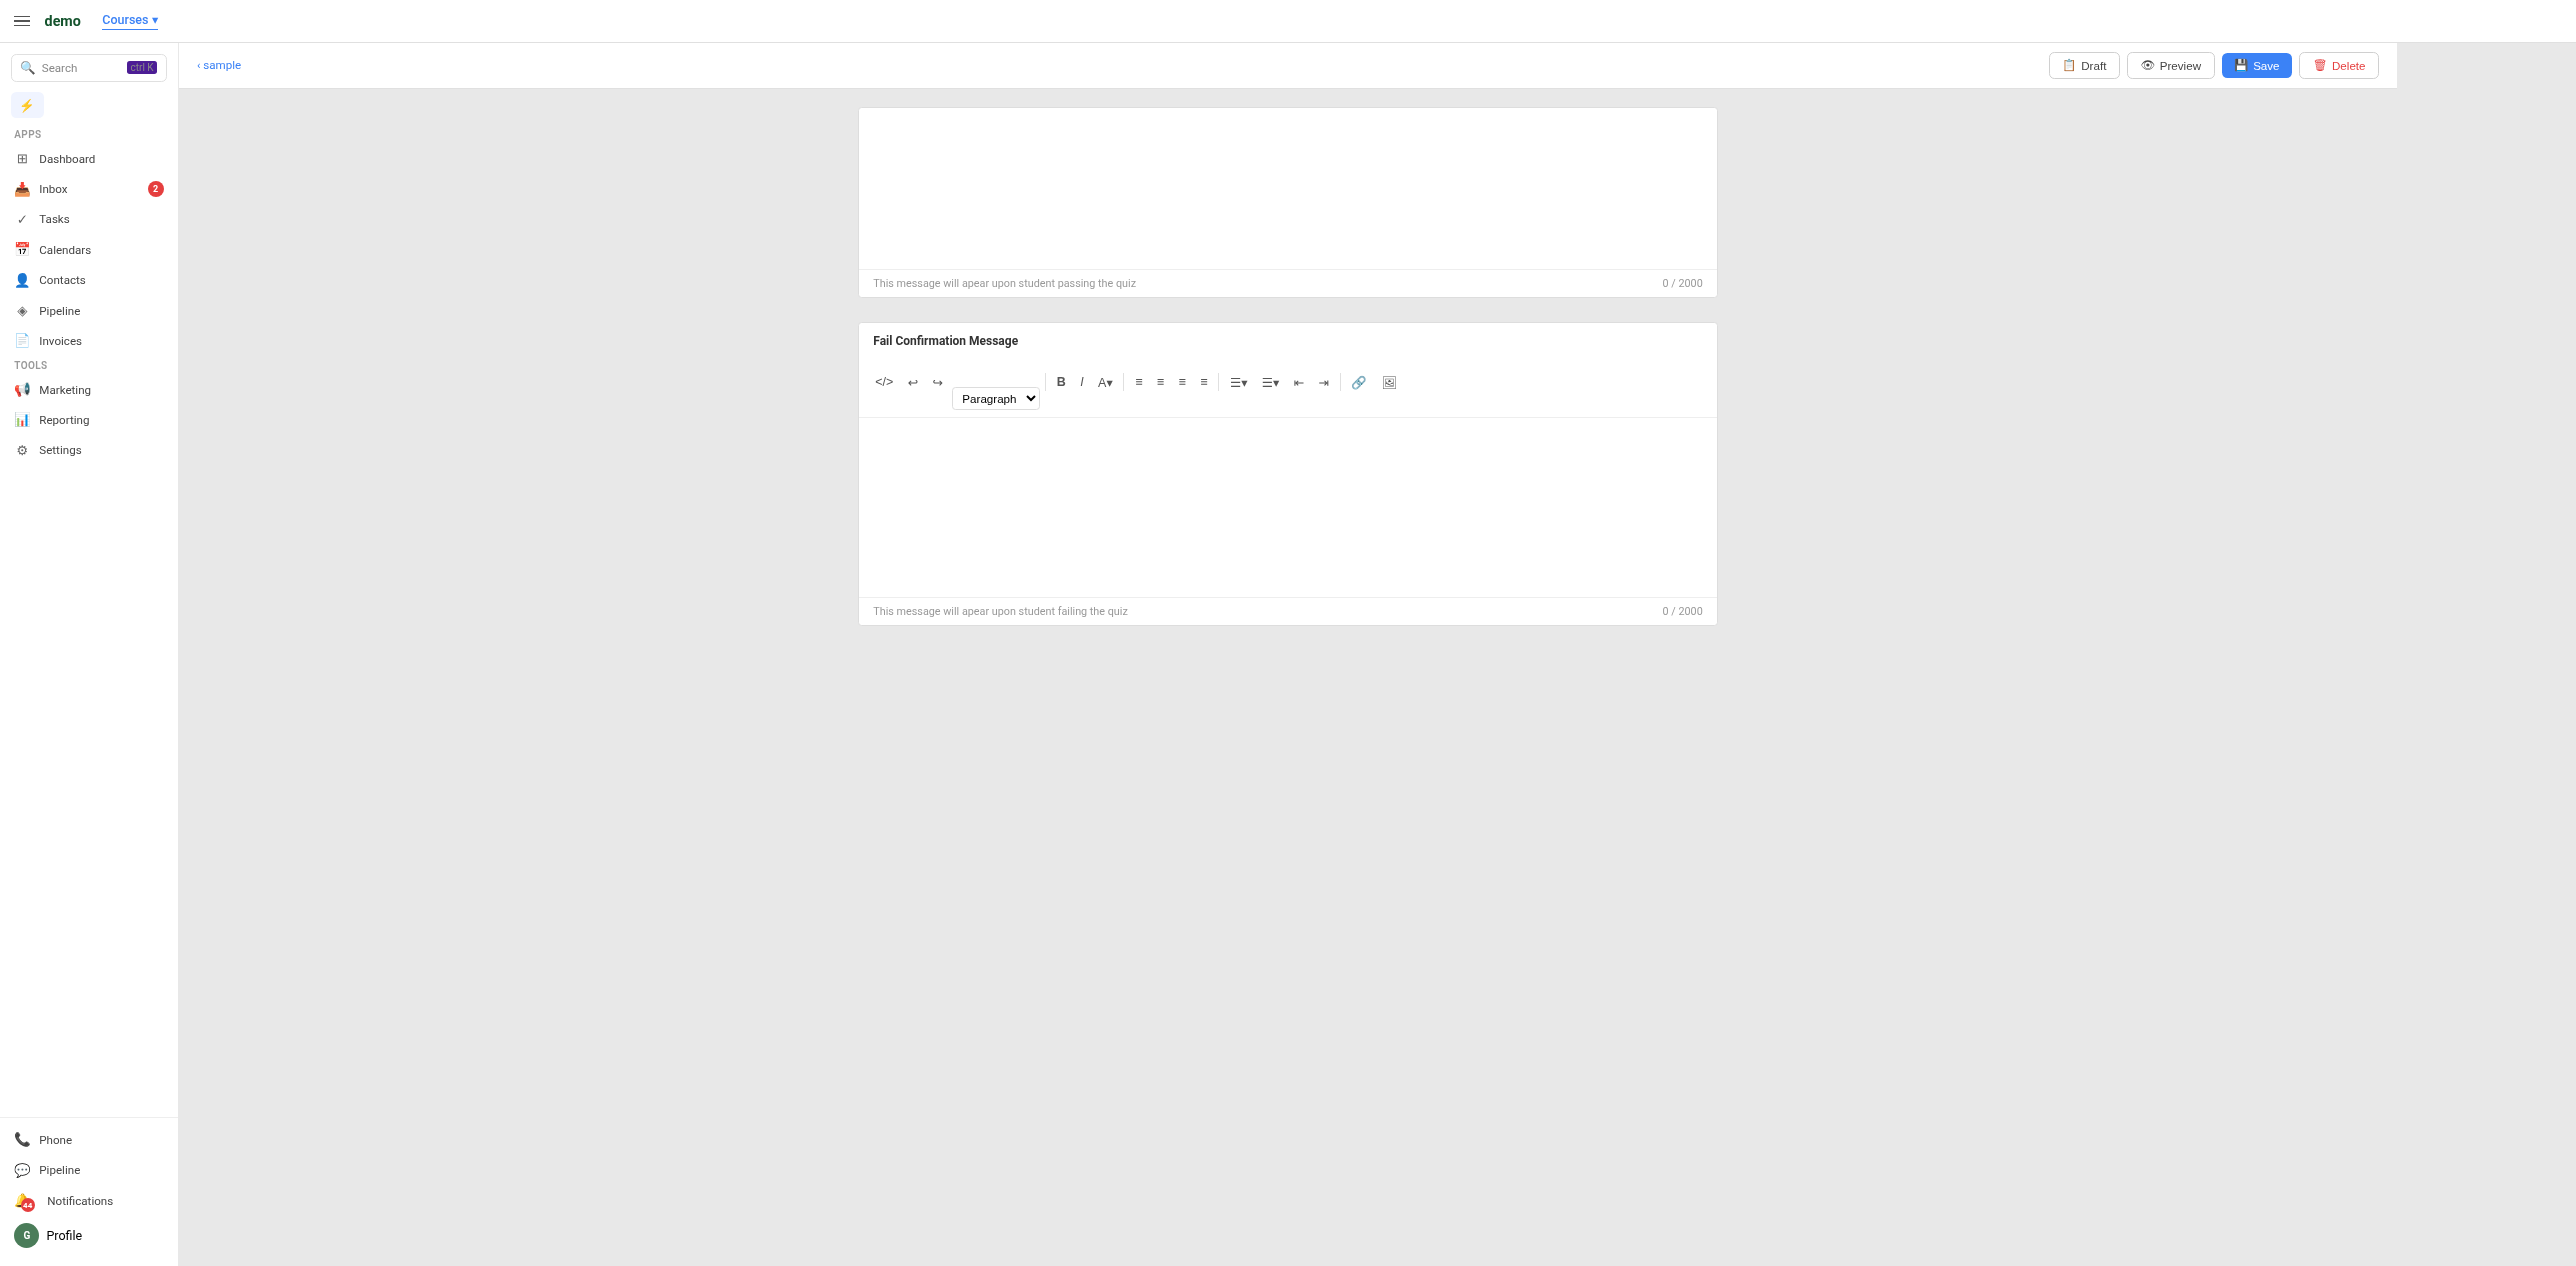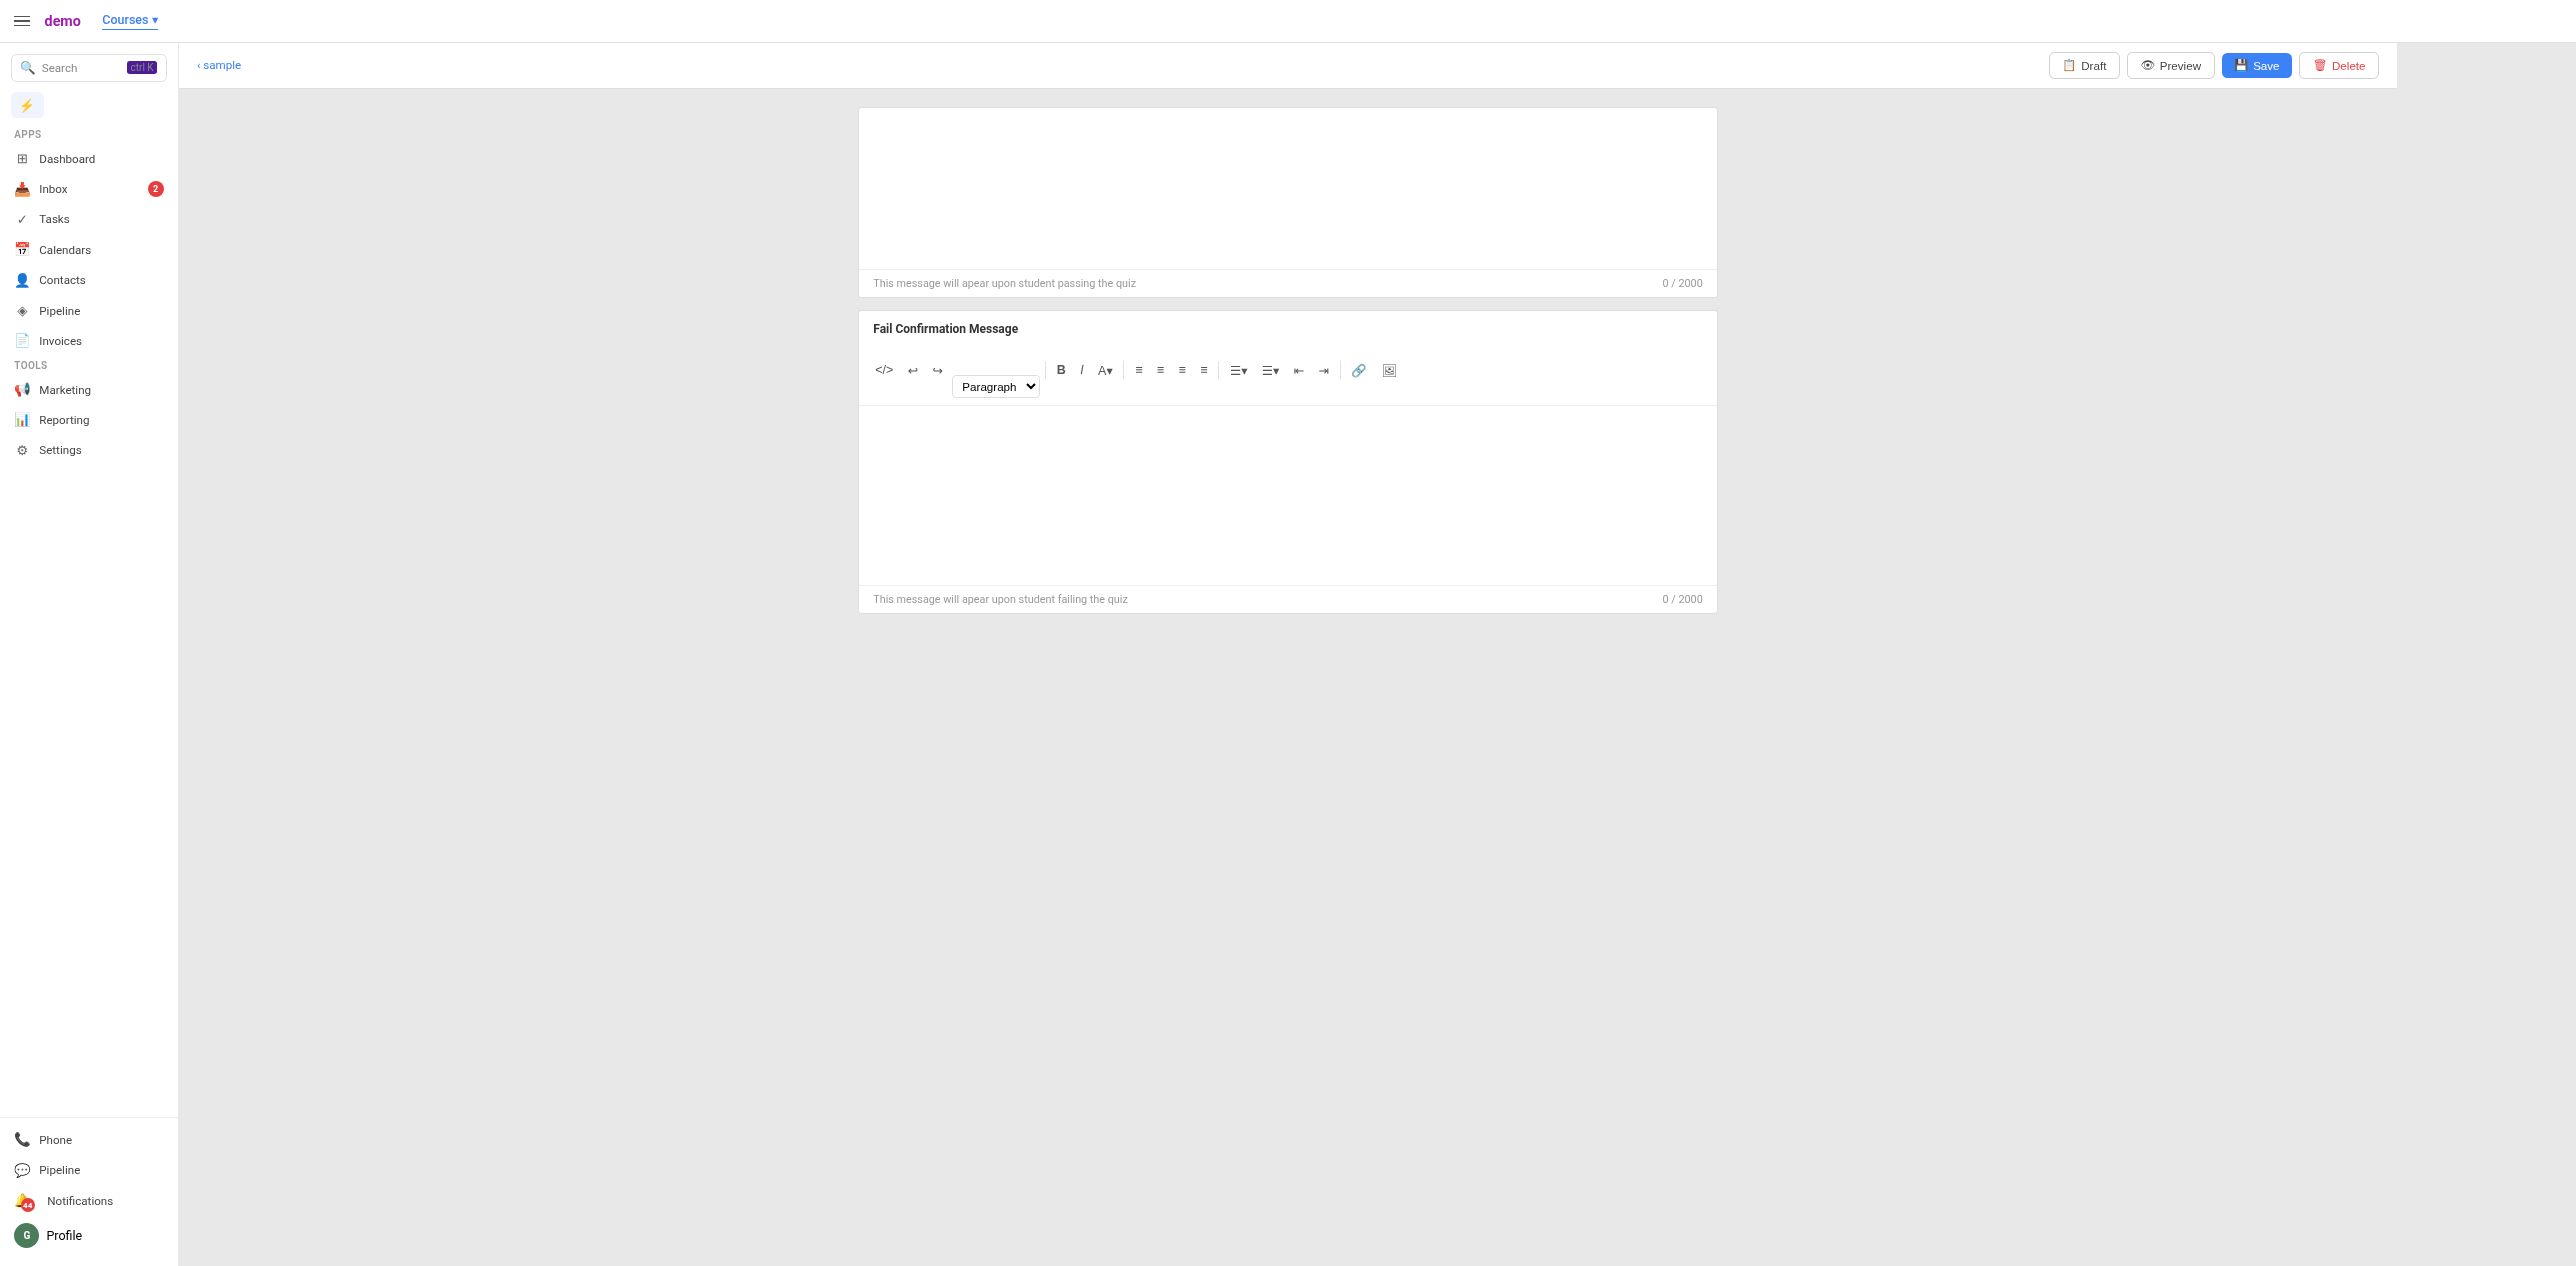--- a/index.html
+++ b/index.html
@@ -12,21 +12,21 @@
       border-bottom: 0.9px solid #e0e0e0;
       display: flex;
       align-items: center;
       padding: 0 14.3px;
       gap: 14.3px;
       flex-shrink: 0;
     }
     .logo {
       font-size: 14.3px;
       font-weight: 700;
-      color: #a21caf;
+      color: #14532d;
       margin-right: 7.2px;
     }
     .hamburger {
       cursor: pointer;
       display: flex; flex-direction: column; gap: 2.7px;
     }
     .hamburger span { width: 16px; height: 1.8px; background: #555; display: block; }
     .nav-tab {
       font-size: 12.5px;
       color: #3b82f6;
@@ -172,21 +172,21 @@
     }
 
     
     .editor-area {
       flex: 1;
       overflow-y: auto;
       padding: 18px;
       background: #e8e8e8;
       display: flex;
       flex-direction: column;
-      gap: 12px;
+      gap: 24px;
       align-items: center;
     }
     .editor-card {
       background: #fff;
       border: 0.9px solid #ddd;
       border-radius: 3.6px;
       width: 100%;
       max-width: 860px;
     }
     .editor-content-area {

